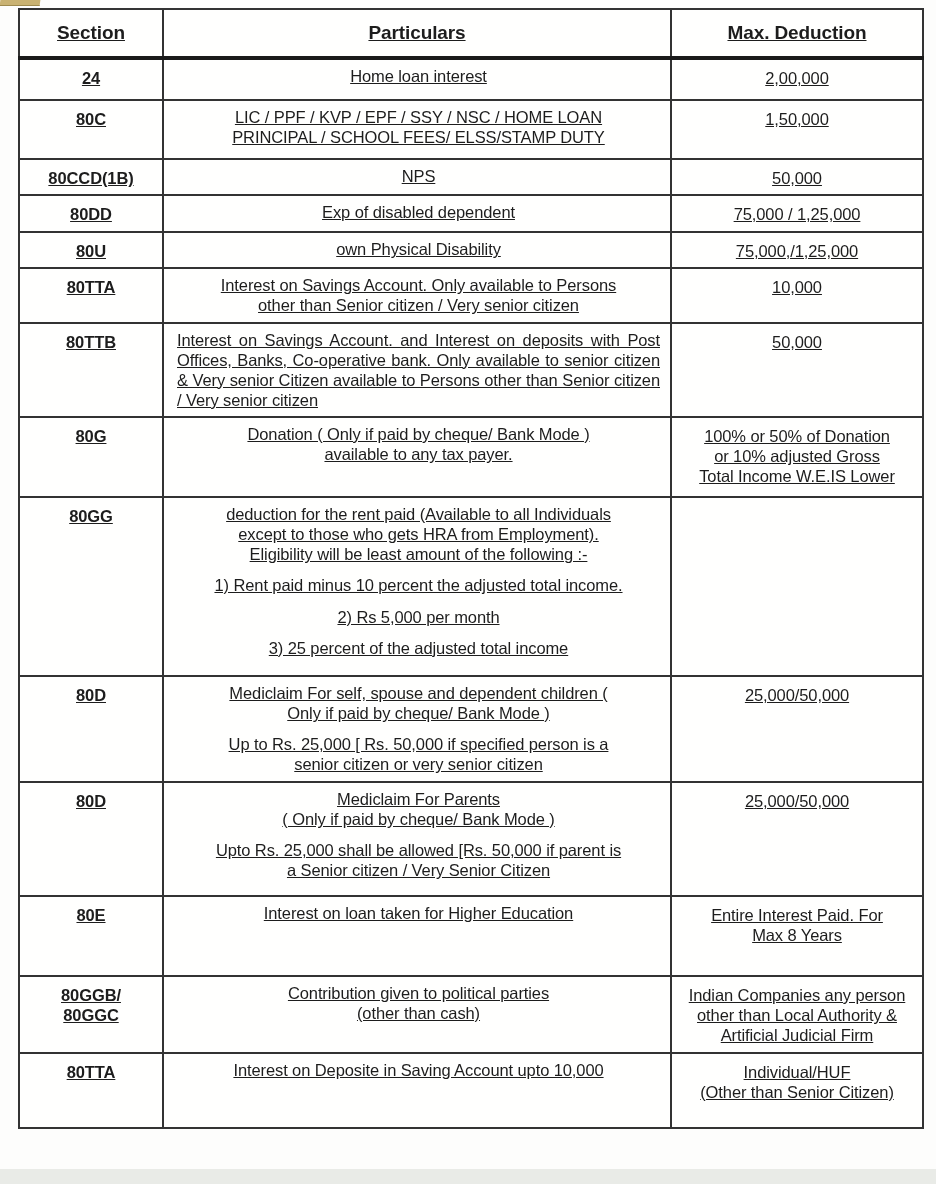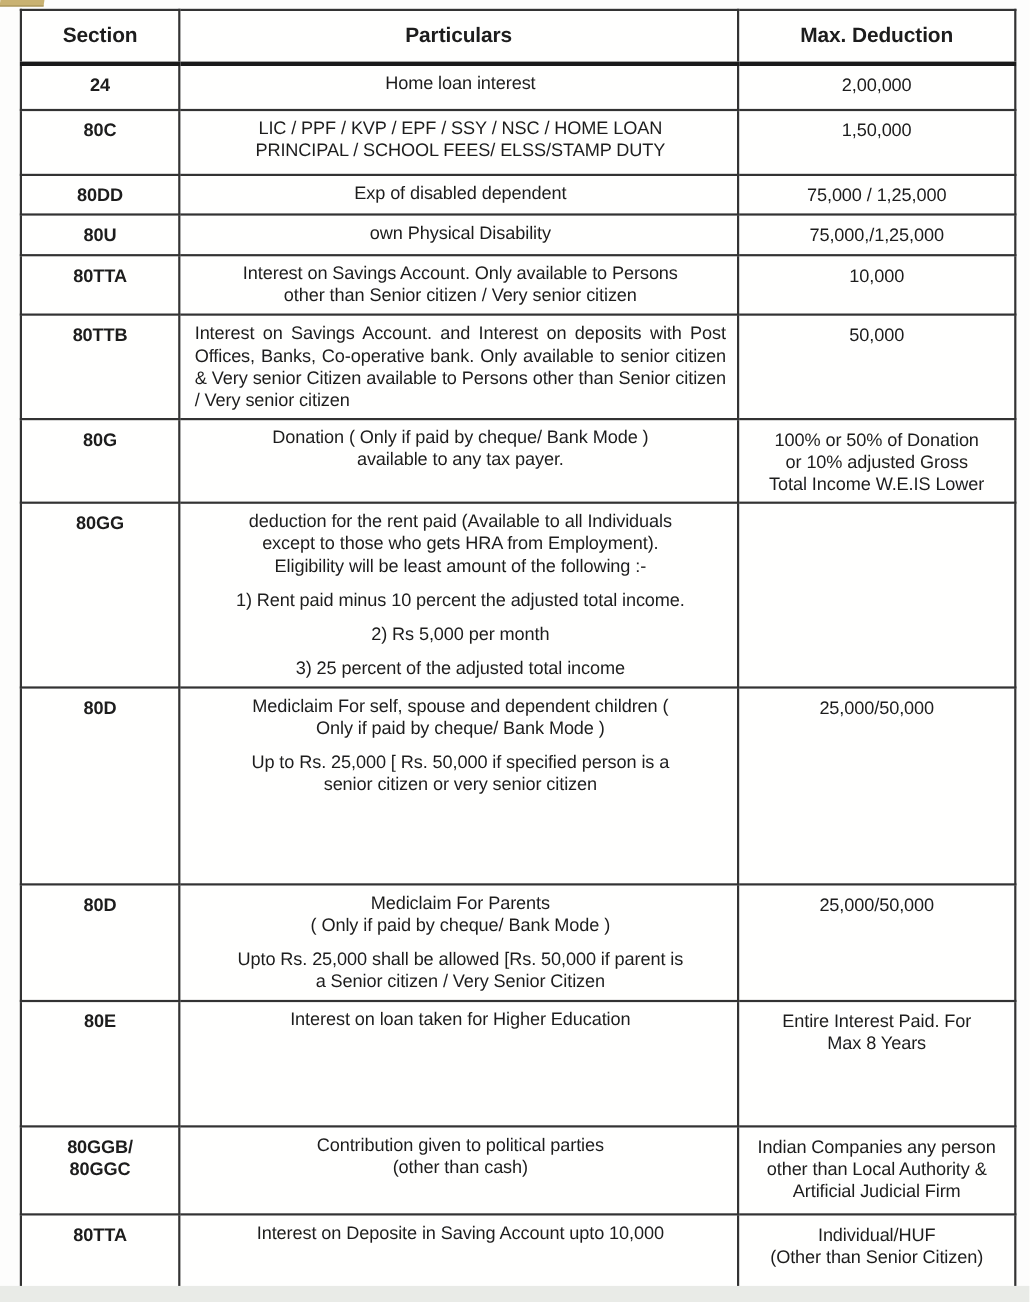--- a/index.html
+++ b/index.html
@@ -38,21 +38,21 @@
   col.c-part     { width: 508px; }
   col.c-ded      { width: 252px; }
 
   th, td {
     border: 2px solid #333333;
     vertical-align: top;
     font-size: 16.5px;
     line-height: 1.22;
     letter-spacing: -0.1px;
   }
-  table.deductions { border: 2px solid #d946ef; }
+  table.deductions { border: 2px solid #d946ef; text-decoration: underline; }
 
   thead th {
     font-size: 19px;
     font-weight: bold;
     text-align: center;
     vertical-align: middle;
     border-bottom: 4px solid #1a1a1a;
     padding: 4px 6px;
   }
   thead tr { height: 49px; }
@@ -118,20 +118,25 @@
     <td class="deduction">2,00,000</td>
   </tr>
 
   <tr>
     <td class="section">80C</td>
     <td class="particulars"><p>LIC / PPF / KVP / EPF / SSY / NSC / HOME LOAN
 PRINCIPAL / SCHOOL FEES/ ELSS/STAMP DUTY</p></td>
     <td class="deduction">1,50,000</td>
   </tr>
 
+  <tr>
+    <td class="section">80CCD(1B)</td>
+    <td class="particulars"><p>NPS</p></td>
+    <td class="deduction">50,000</td>
+  </tr>
 
   <tr>
     <td class="section">80DD</td>
     <td class="particulars"><p>Exp of disabled dependent</p></td>
     <td class="deduction">75,000 / 1,25,000</td>
   </tr>
 
   <tr>
     <td class="section">80U</td>
     <td class="particulars"><p>own Physical Disability</p></td>

